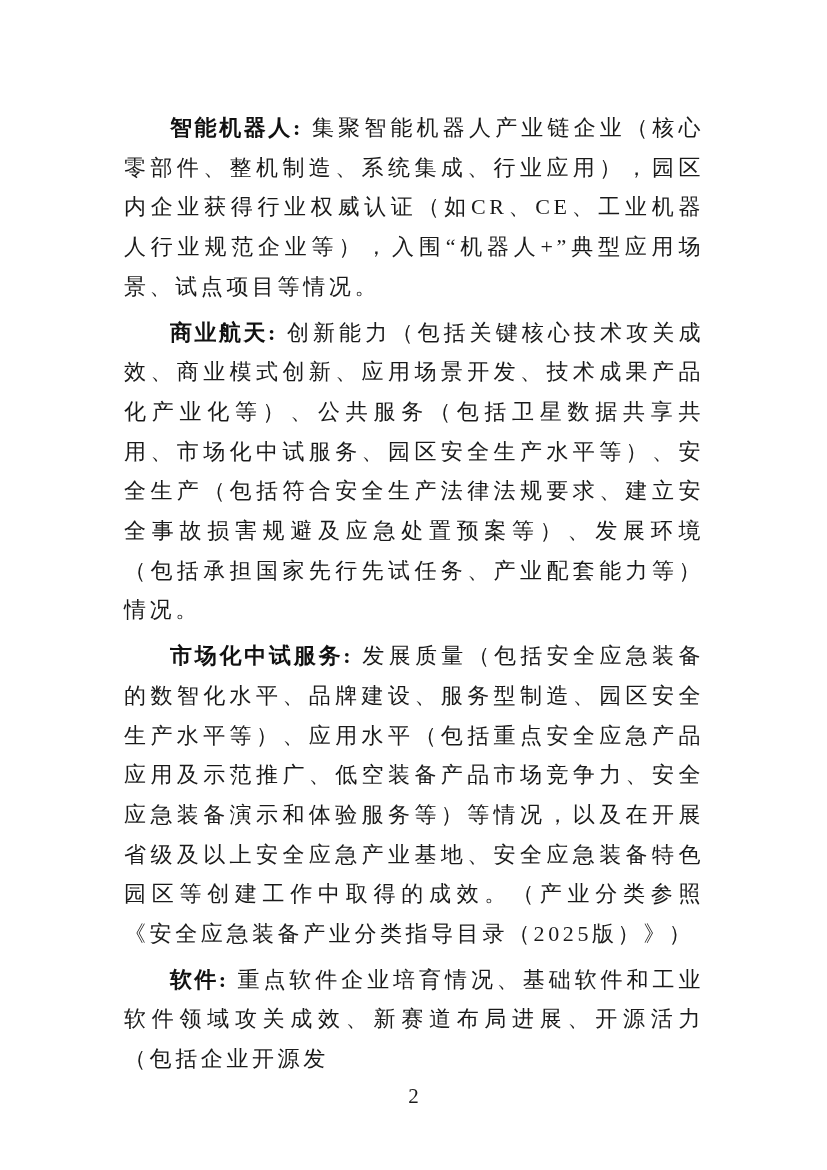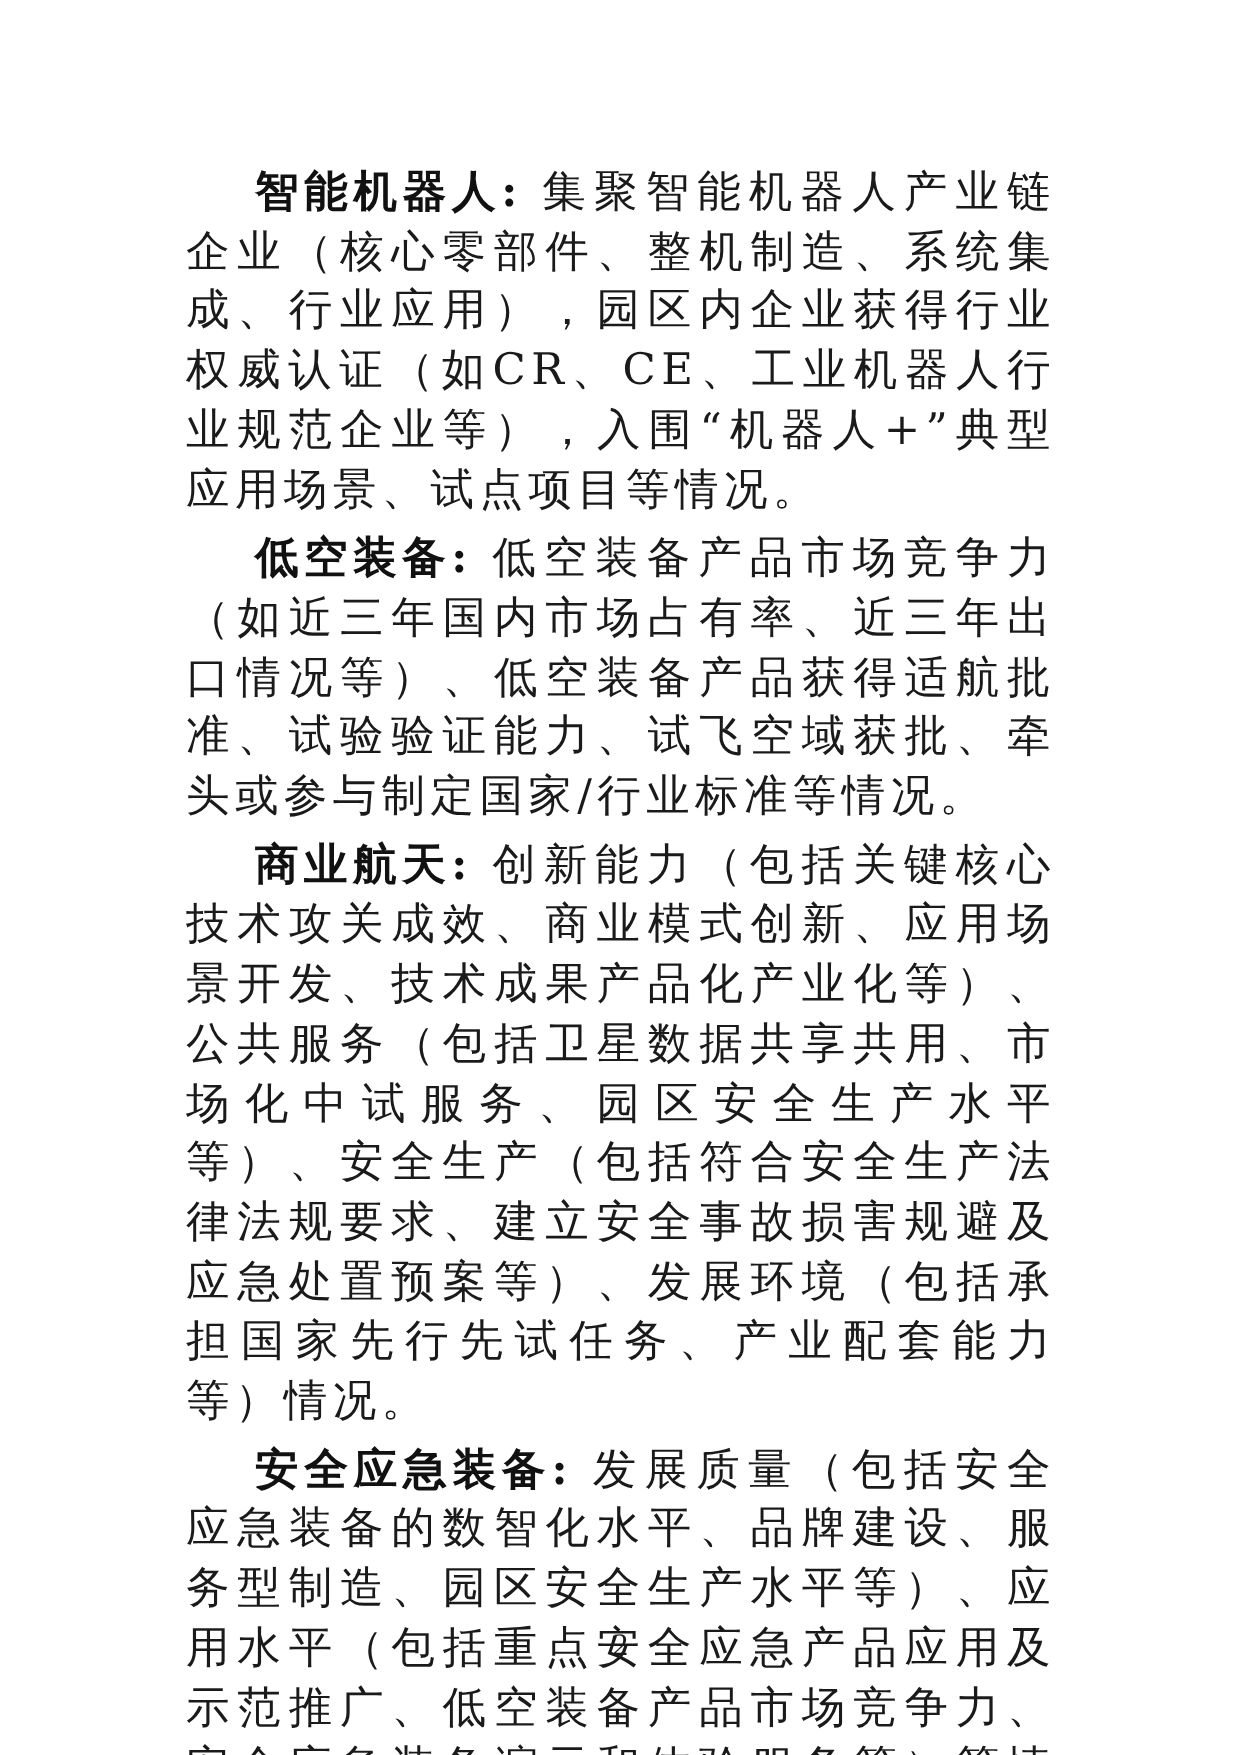--- a/index.html
+++ b/index.html
@@ -24,27 +24,28 @@
     background: #ffffff;
   }
   .body-text {
     position: absolute;
     left: 124px;
     top: 108px;
     width: 580px;
   }
   .para {
     margin: 0 0 6px 0;
-    font-size: 29px;
+    font-size: 22px;
     line-height: 39.7px;
     letter-spacing: 3.6px;
     text-indent: 46px;
     text-align: justify;
     text-align-last: left;
     word-break: break-all;
+    font-family: Liberation Serif, serif;
   }
   .para .heading {
     font-weight: bold;
     color: #111111;
     letter-spacing: 2px;
   }
   .para .content {
     font-weight: normal;
   }
   .page-number {
@@ -57,19 +58,18 @@
     font-size: 21px;
     color: #1a1a1a;
   }
 </style>
 </head>
 <body>
 
 <div class="page">
   <div class="body-text">
     <p class="para"><span class="heading">智能机器人:</span><span class="content"> 集聚智能机器人产业链企业（核心零部件、整机制造、系统集成、行业应用），园区内企业获得行业权威认证（如CR、CE、工业机器人行业规范企业等），入围“机器人+”典型应用场景、试点项目等情况。</span></p>
-    <p class="para"><span class="heading">低空装备:</span><span class="content"> 低空装备产品市场竞争力（如近三年国内市场占有率、近三年出口情况等）、低空装备产品获得适航批准、试验验证能力、试飞空域获批、牵头或参与制定国家/行业标准等情况。</span></p>
     <p class="para"><span class="heading">商业航天:</span><span class="content"> 创新能力（包括关键核心技术攻关成效、商业模式创新、应用场景开发、技术成果产品化产业化等）、公共服务（包括卫星数据共享共用、市场化中试服务、园区安全生产水平等）、安全生产（包括符合安全生产法律法规要求、建立安全事故损害规避及应急处置预案等）、发展环境（包括承担国家先行先试任务、产业配套能力等）情况。</span></p>
-    <p class="para"><span class="heading">安全应急装备:</span><span class="content"> 发展质量（包括安全应急装备的数智化水平、品牌建设、服务型制造、园区安全生产水平等）、应用水平（包括重点安全应急产品应用及示范推广、低空装备产品市场竞争力、安全应急装备演示和体验服务等）等情况，以及在开展省级及以上安全应急产业基地、安全应急装备特色园区等创建工作中取得的成效。（产业分类参照《安全应急装备产业分类指导目录（2025版）》）</span></p>
+    <p class="para"><span class="heading">市场化中试服务:</span><span class="content"> 发展质量（包括安全应急装备的数智化水平、品牌建设、服务型制造、园区安全生产水平等）、应用水平（包括重点安全应急产品应用及示范推广、低空装备产品市场竞争力、安全应急装备演示和体验服务等）等情况，以及在开展省级及以上安全应急产业基地、安全应急装备特色园区等创建工作中取得的成效。（产业分类参照《安全应急装备产业分类指导目录（2025版）》）</span></p>
     <p class="para"><span class="heading">软件:</span><span class="content"> 重点软件企业培育情况、基础软件和工业软件领域攻关成效、新赛道布局进展、开源活力（包括企业开源发</span></p>
   </div>
   <div class="page-number">2</div>
 </div>
 
 </body></html>

